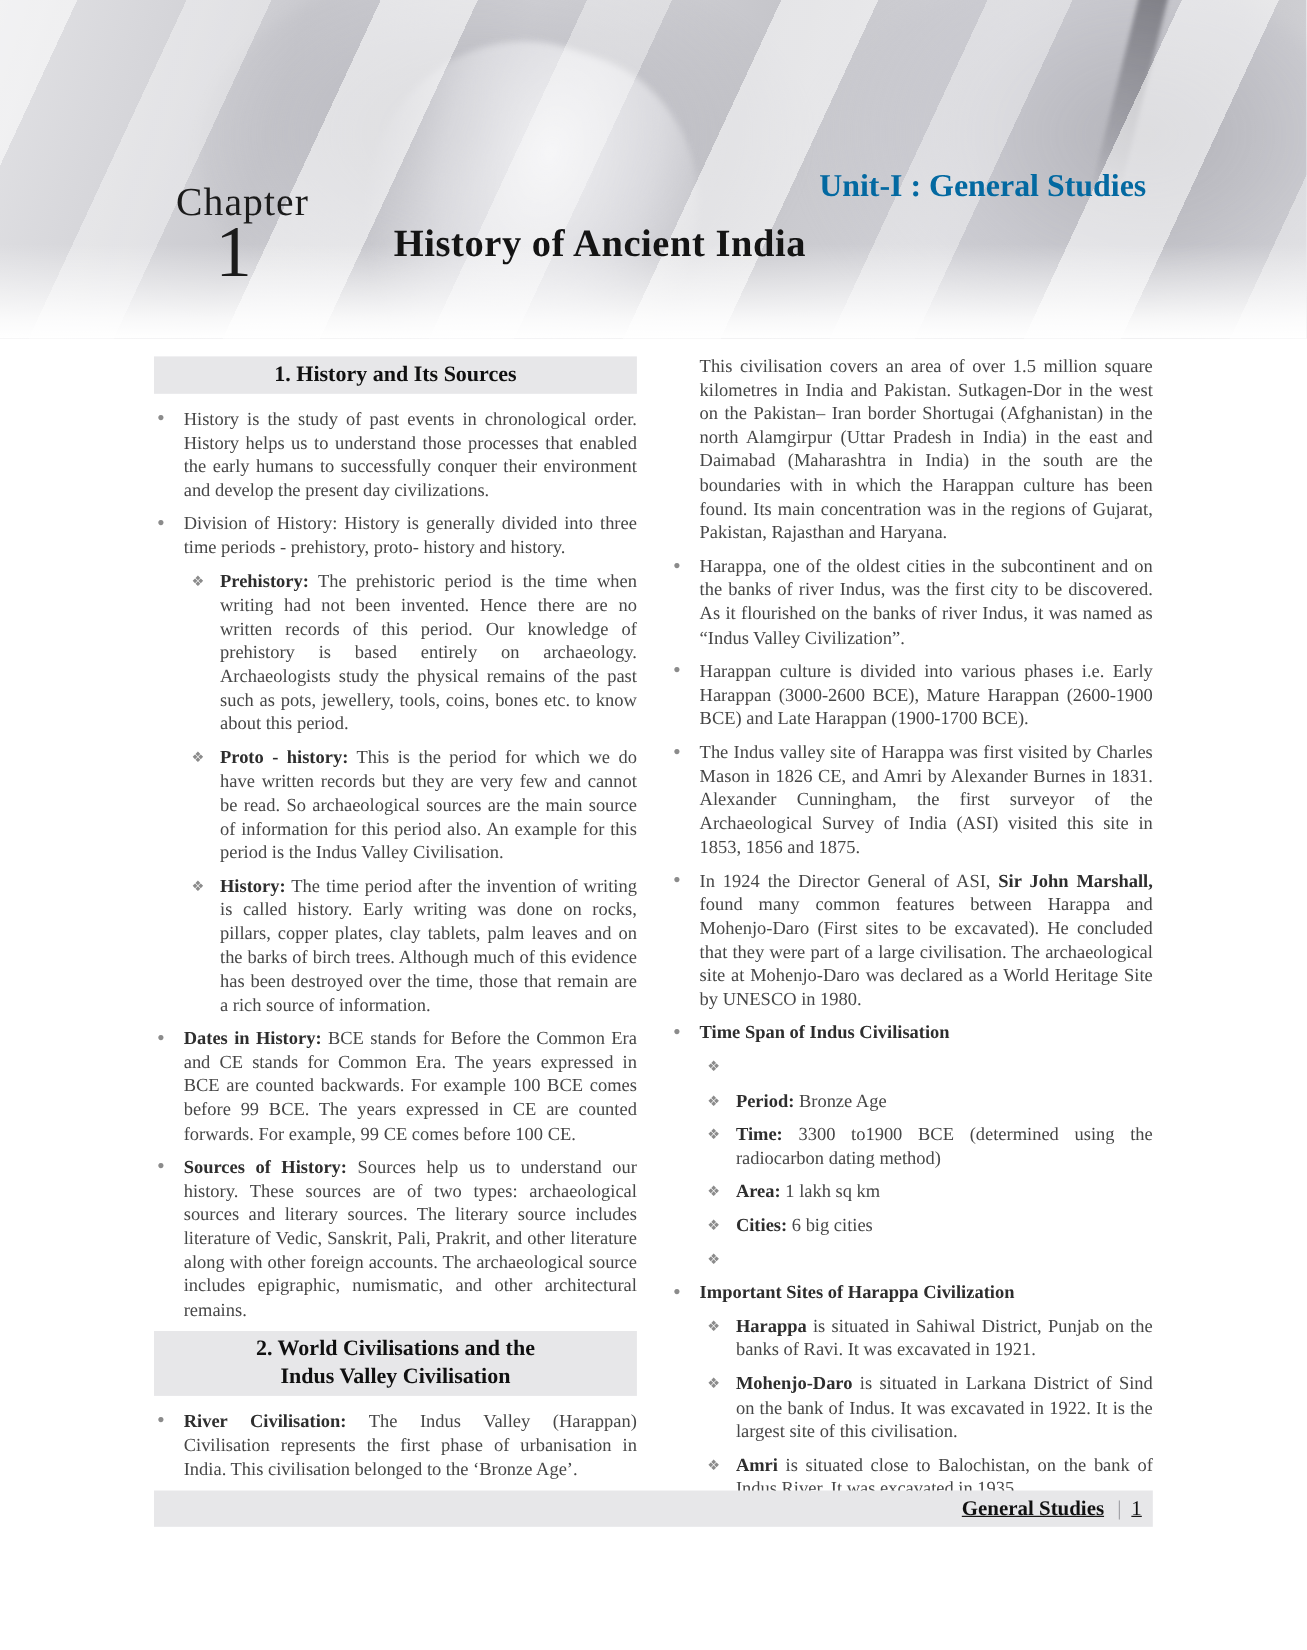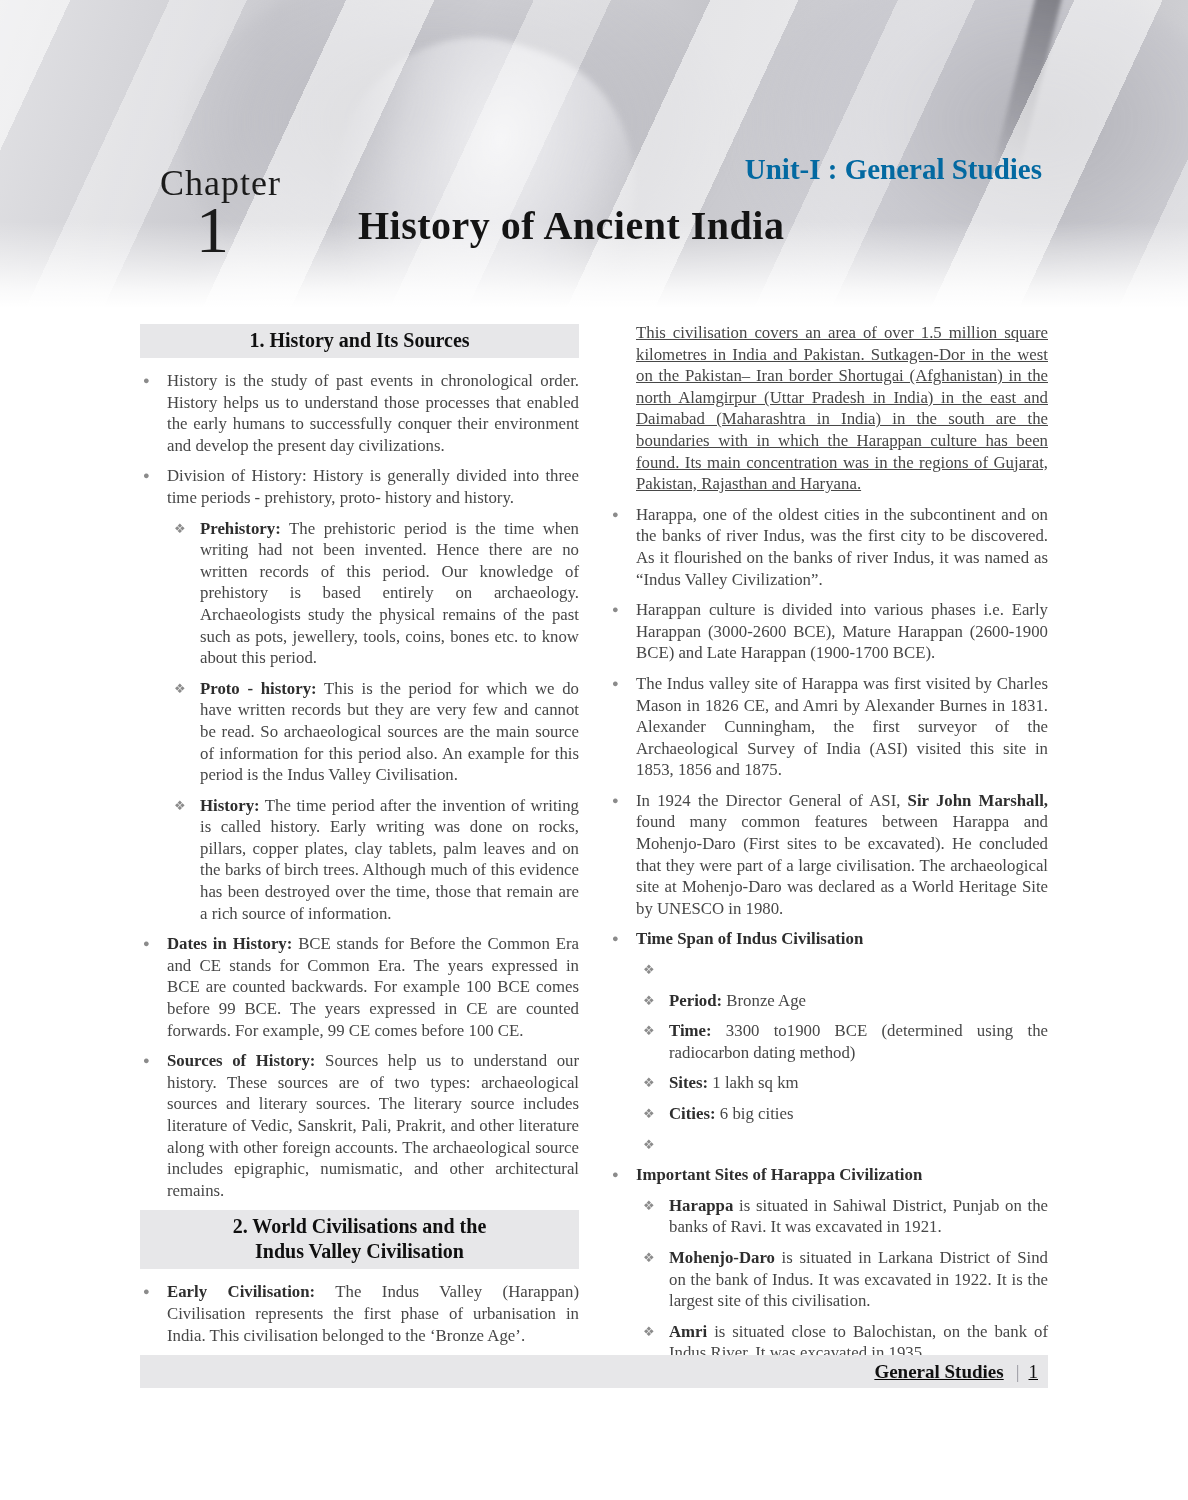--- a/index.html
+++ b/index.html
@@ -27,37 +27,37 @@
       rgba(255,255,255,0) 0px, rgba(255,255,255,0) 90px,
       rgba(255,255,255,.55) 90px, rgba(255,255,255,.55) 170px,
       rgba(255,255,255,0) 170px, rgba(255,255,255,0) 260px,
       rgba(255,255,255,.38) 260px, rgba(255,255,255,.38) 330px); }
   .hdr-fade { position:absolute; inset:0;
     background:linear-gradient(180deg, rgba(255,255,255,0) 72%, rgba(255,255,255,.85) 94%, #fff 100%); }
 
   .chapter-label { position:absolute; left:160px; top:162px; font-size:36px; color:#1b1b1b; letter-spacing:1px; }
   .chapter-number { position:absolute; left:196px; top:192px; font-size:66px; color:#1b1b1b; }
   .unit-title { position:absolute; right:146px; top:153px; font-size:29px; font-weight:bold; color:#0369a1; }
-  .chapter-title { position:absolute; left:358px; top:202px; margin:0; font-size:40px; font-weight:bold; color:#141414; letter-spacing:.5px; }
+  .chapter-title { position:absolute; left:358px; top:202px; margin:0; font-size:35px; font-weight:bold; color:#141414; letter-spacing:.5px; }
 
   
   .content { position:absolute; top:322px; left:140px; width:908px; display:flex; gap:30px; }
   .column { width:439px; color:#474747; font-size:16.8px; line-height:21.6px; }
 
   .section-heading { background:#e7e7e9; color:#101010; font-weight:bold; font-size:20px;
     line-height:25px; text-align:center; padding:4px 0 5px; margin:2px 0 12px; }
 
   .block { display:flex; margin:0 0 9px; text-align:justify; }
   .block .text { flex:1; }
   .marker { flex:none; color:#8b8b8b; }
   .bullet { padding-left:3px; }
   .bullet .marker { width:24px; font-size:11px; line-height:21.6px; }
   .subbullet { padding-left:34px; }
   .subbullet .marker { width:26px; font-size:13px; line-height:21.6px; }
-  .paragraph { padding-left:27px;text-decoration:underline; }
+  .paragraph { padding-left:27px; }
   .b { font-weight:bold; color:#2e2e2e; }
 
   
   .footer-bar { position:absolute; left:140px; top:1355px; width:908px; height:33px; background:#e7e7e9;
     display:flex; align-items:center; justify-content:flex-end; box-sizing:border-box; padding-right:10px;text-decoration:underline; }
   .footer-title { font-weight:bold; font-size:19px; color:#111; }
   .footer-sep { color:#9a9aa0; font-size:19px; margin:0 9px 0 12px; }
   .footer-page { font-size:19px; color:#111; }
 </style>
 </head>
@@ -111,21 +111,21 @@
         <div class="block bullet">
           <span class="marker">●</span>
           <div class="text"><span class="b">Sources of History:</span><span> Sources help us to understand our history. These sources are of two types: archaeological sources and literary sources. The literary source includes literature of Vedic, Sanskrit, Pali, Prakrit, and other literature along with other foreign accounts. The archaeological source includes epigraphic, numismatic, and other architectural remains.</span></div>
         </div>
         <div class="section-heading">
           <div>2. World Civilisations and the</div>
           <div>Indus Valley Civilisation</div>
         </div>
         <div class="block bullet">
           <span class="marker">●</span>
-          <div class="text"><span class="b">Early Civilisation:</span><span> The Indus Valley (Harappan) Civilisation represents the first phase of urbanisation in India. This civilisation belonged to the ‘Bronze Age’.</span></div>
+          <div class="text"><span class="b">River Civilisation:</span><span> The Indus Valley (Harappan) Civilisation represents the first phase of urbanisation in India. This civilisation belonged to the ‘Bronze Age’.</span></div>
         </div>
       </div>
     <div class="column">
         <div class="block paragraph">
           <div class="text"><span>This civilisation covers an area of over 1.5 million square kilometres in India and Pakistan. Sutkagen-Dor in the west on the Pakistan– Iran border Shortugai (Afghanistan) in the north Alamgirpur (Uttar Pradesh in India) in the east and Daimabad (Maharashtra in India) in the south are the boundaries with in which the Harappan culture has been found. Its main concentration was in the regions of Gujarat, Pakistan, Rajasthan and Haryana.</span></div>
         </div>
         <div class="block bullet">
           <span class="marker">●</span>
           <div class="text"><span>Harappa, one of the oldest cities in the subcontinent and on the banks of river Indus, was the first city to be discovered. As it flourished on the banks of river Indus, it was named as “Indus Valley Civilization”.</span></div>
         </div>
@@ -151,21 +151,21 @@
         <div class="block subbullet">
           <span class="marker">❖</span>
           <div class="text"><span class="b">Period:</span><span> Bronze Age</span></div>
         </div>
         <div class="block subbullet">
           <span class="marker">❖</span>
           <div class="text"><span class="b">Time:</span><span> 3300 to1900 BCE (determined using the radiocarbon dating method)</span></div>
         </div>
         <div class="block subbullet">
           <span class="marker">❖</span>
-          <div class="text"><span class="b">Sites:</span><span> 1 lakh sq km</span></div>
+          <div class="text"><span class="b">Area:</span><span> 1 lakh sq km</span></div>
         </div>
         <div class="block subbullet">
           <span class="marker">❖</span>
           <div class="text"><span class="b">Cities:</span><span> 6 big cities</span></div>
         </div>
         <div class="block subbullet">
           <span class="marker">❖</span>
         </div>
         <div class="block bullet">
           <span class="marker">●</span>

